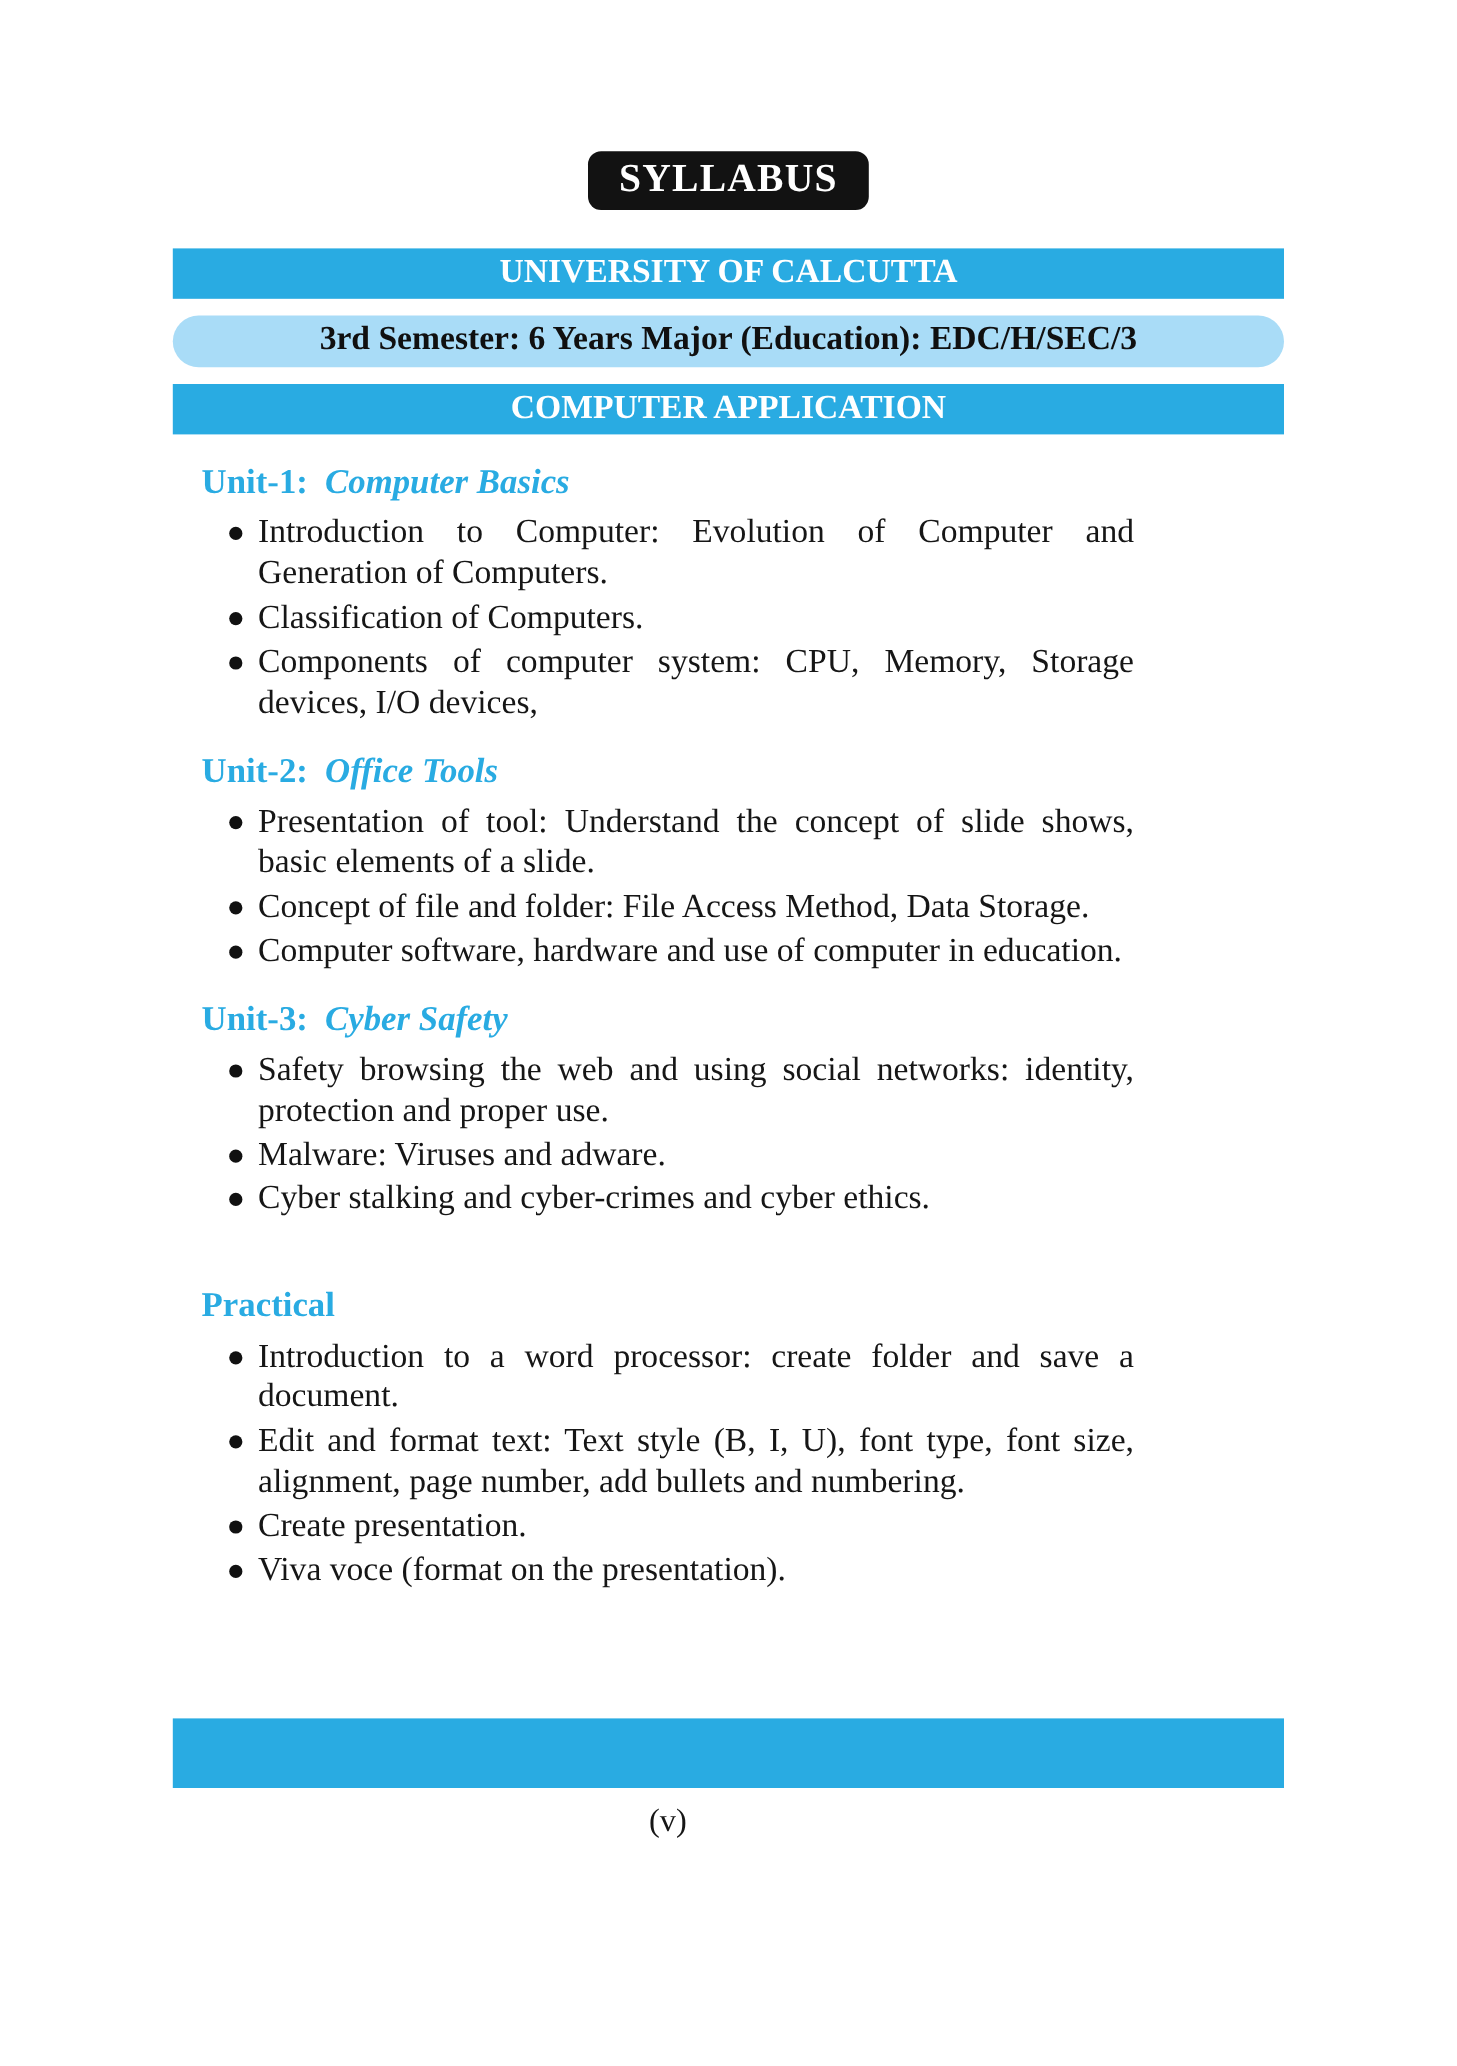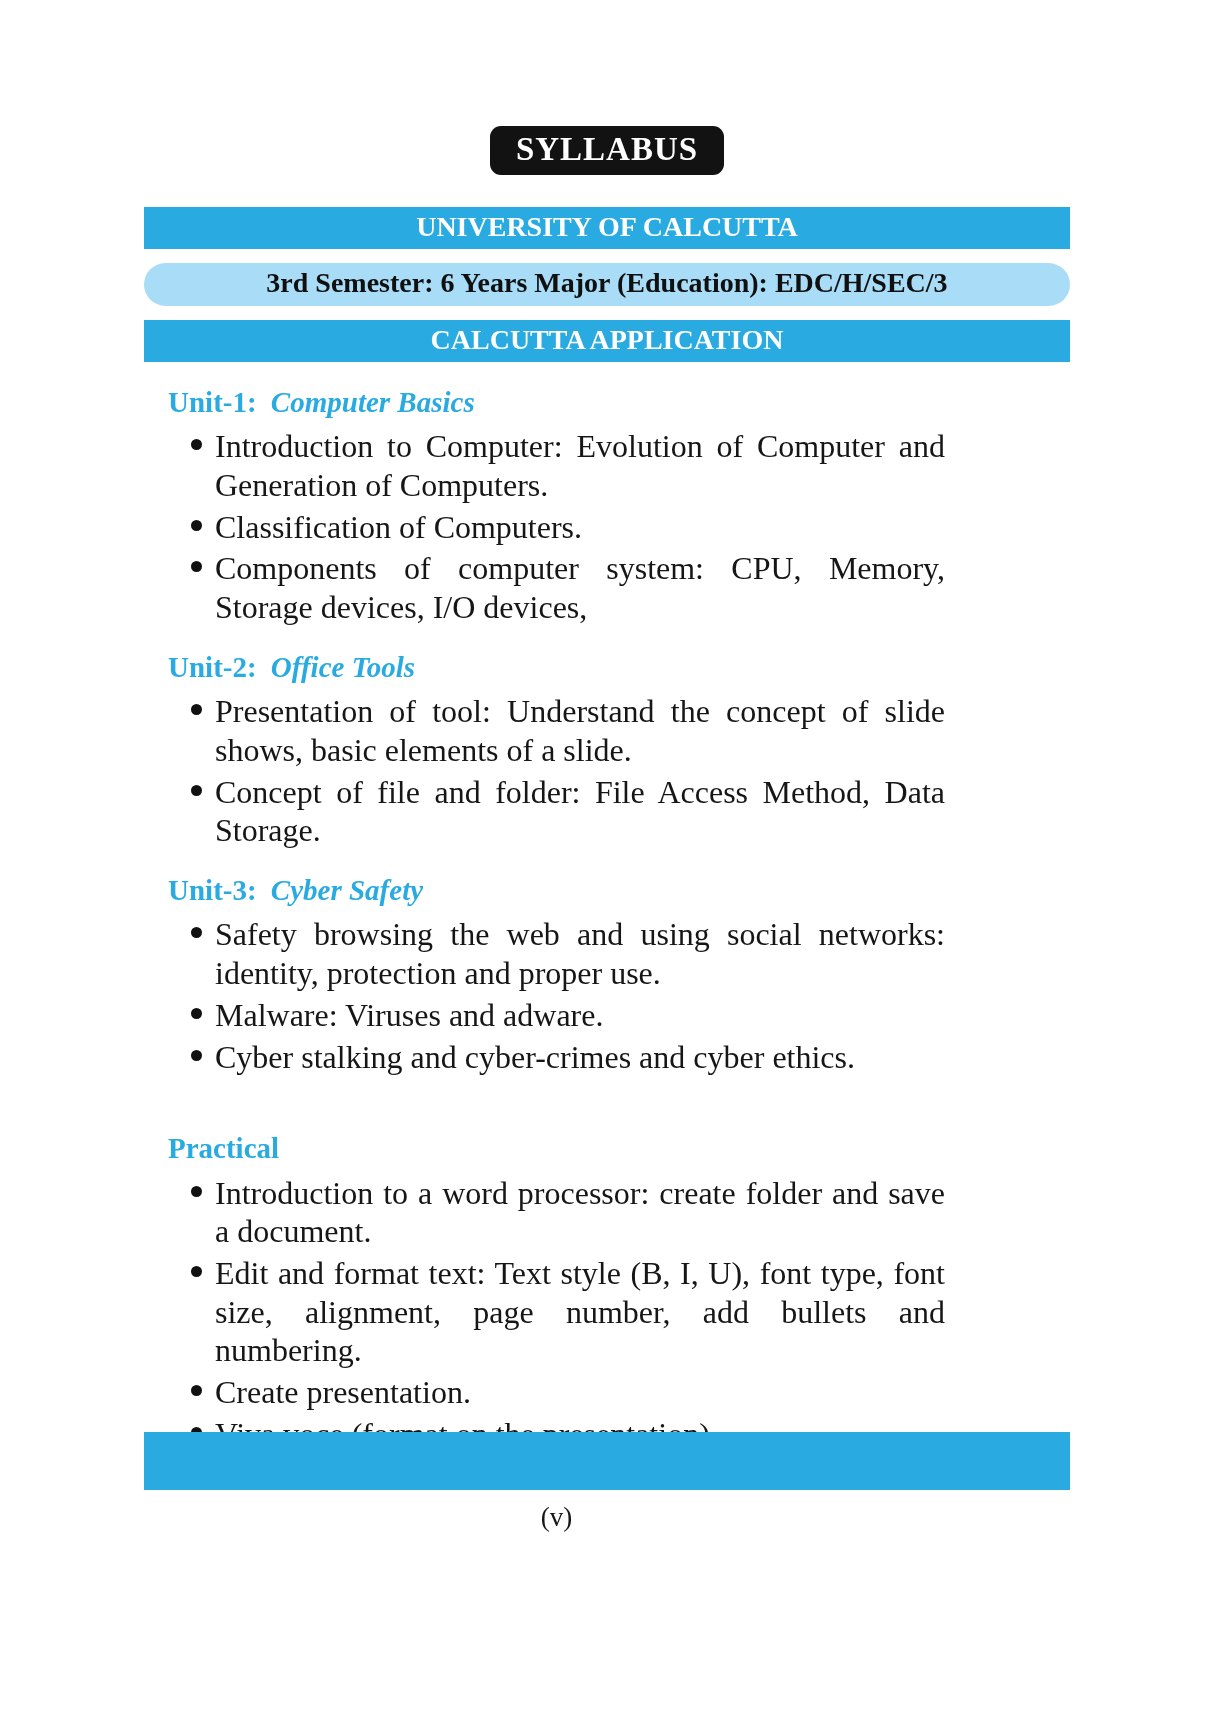--- a/index.html
+++ b/index.html
@@ -75,21 +75,21 @@
     margin-left: 7px;
   }
   .unit-list {
     list-style: none;
     margin: 0;
     padding: 0 0 0 47px;
   }
   .unit-list li {
     position: relative;
     text-align: justify;
-    font-size: 32px;
+    font-size: 28px;
     line-height: 1.21;
     margin-bottom: 3px;
     color: var(--ink);
   }
   .unit-list li::before {
     content: "";
     position: absolute;
     left: -24px;
     top: 12px;
     width: 11px;
@@ -121,21 +121,21 @@
 <div class="page">
 
   <div class="badge-row">
     <div class="badge">SYLLABUS</div>
   </div>
 
   <div class="banner banner-solid banner-university">UNIVERSITY OF CALCUTTA</div>
 
   <div class="banner banner-light">3rd Semester: 6 Years Major (Education): EDC/H/SEC/3</div>
 
-  <div class="banner banner-solid">CALCUTTA APPLICATION</div>
+  <div class="banner banner-solid">COMPUTER APPLICATION</div>
 
   <div class="body-text">
 
     <section class="unit">
       <h2 class="unit-heading">
         <span class="unit-label">Unit-1:</span>
         <span class="unit-title">Computer Basics</span>
       </h2>
       <ul class="unit-list">
         <li>Introduction to Computer: Evolution of Computer and Generation of Computers.</li>
@@ -145,20 +145,21 @@
     </section>
 
     <section class="unit">
       <h2 class="unit-heading">
         <span class="unit-label">Unit-2:</span>
         <span class="unit-title">Office Tools</span>
       </h2>
       <ul class="unit-list">
         <li>Presentation of tool: Understand the concept of slide shows, basic elements of a slide.</li>
         <li>Concept of file and folder: File Access Method, Data Storage.</li>
+        <li>Computer software, hardware and use of computer in education.</li>
       </ul>
     </section>
 
     <section class="unit">
       <h2 class="unit-heading">
         <span class="unit-label">Unit-3:</span>
         <span class="unit-title">Cyber Safety</span>
       </h2>
       <ul class="unit-list">
         <li>Safety browsing the web and using social networks: identity, protection and proper use.</li>

